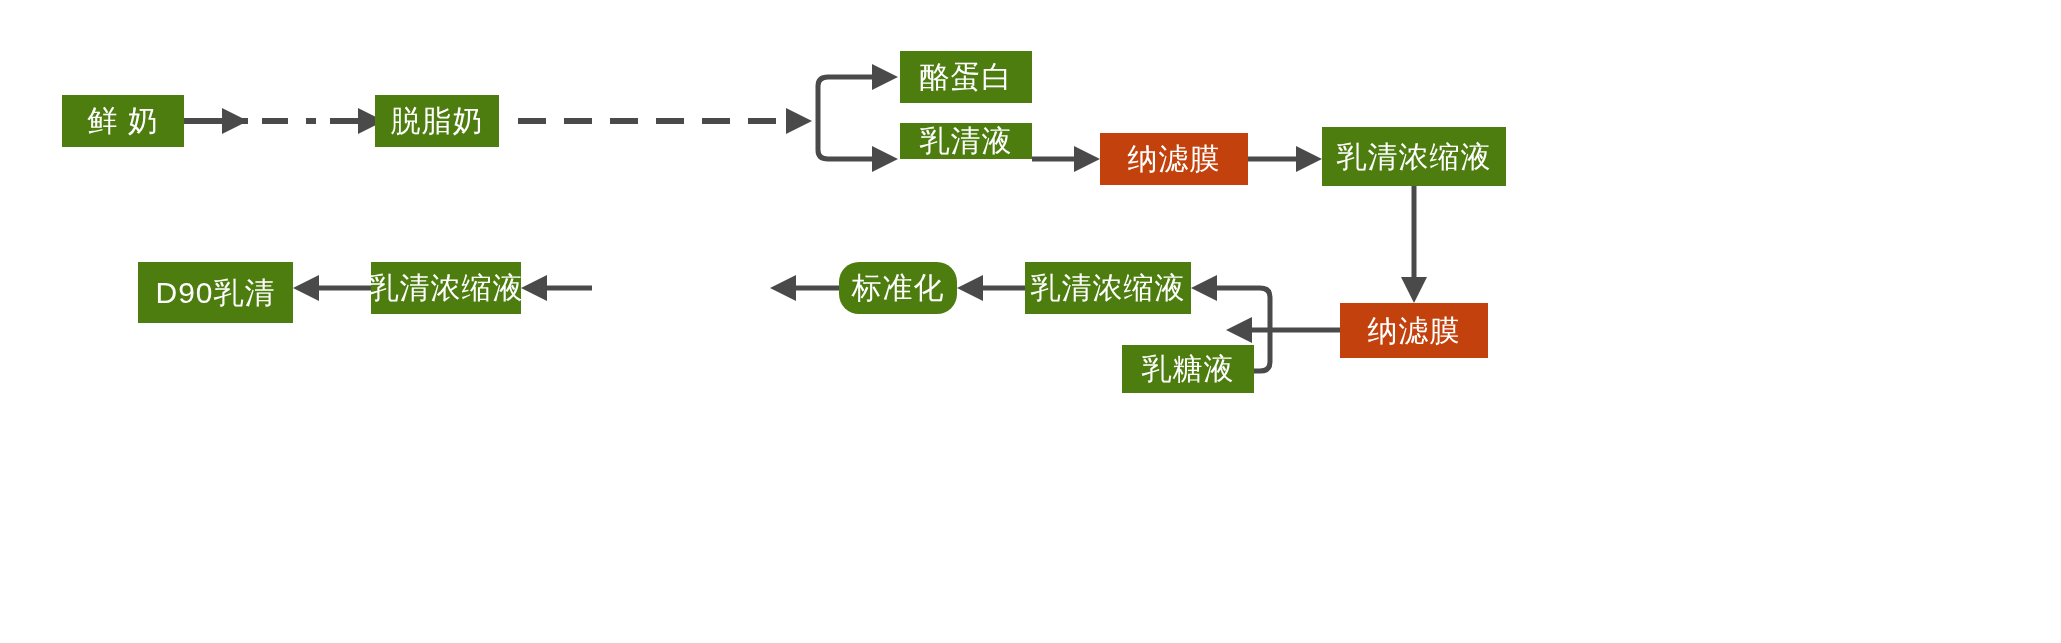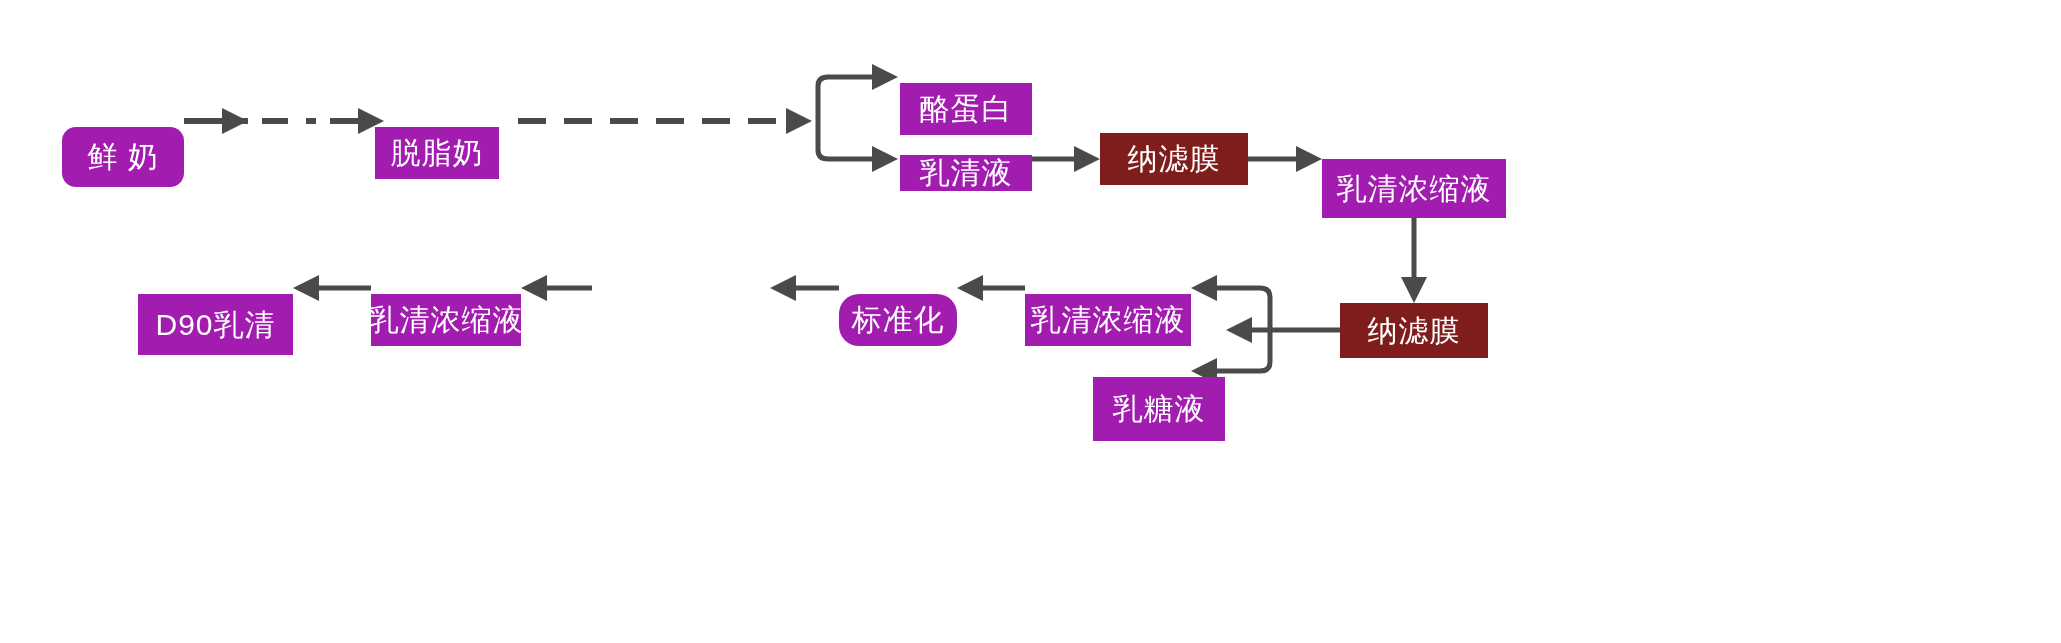--- a/index.html
+++ b/index.html
@@ -24,22 +24,22 @@
     display: flex;
     align-items: center;
     justify-content: center;
     color: #ffffff;
     font-size: 30px;
     line-height: 1;
     letter-spacing: 1px;
     white-space: nowrap;
     user-select: none;
   }
-  .node.light { background: #a21caf; margin-top: 32px; }
-  .node.dark  { background: #7f1d1d; }
+  .node.light { background: #4d7c0f; }
+  .node.dark  { background: #c2410c; }
   .svg-layer {
     position: absolute;
     left: 0;
     top: 0;
     width: 2061px;
     height: 643px;
     pointer-events: none;
   }
   .svg-layer .edge {
     fill: none;
@@ -124,37 +124,37 @@
       <line class="edge" x1="592" y1="288" x2="547" y2="288"></line>
       <polygon class="head" points="547,275 521,288 547,301"></polygon>
     </g>
 
     <g>
       <line class="edge" x1="371" y1="288" x2="319" y2="288"></line>
       <polygon class="head" points="319,275 293,288 319,301"></polygon>
     </g>
   </svg>
 
-  <div class="node light" style="left:62px; top:95px; width:122px; height:60px;border-radius:14px;">鲜 奶</div>
+  <div class="node light" style="left:62px; top:95px; width:122px; height:52px;">鲜 奶</div>
 
   <div class="node light" style="left:375px; top:95px; width:124px; height:52px;">脱脂奶</div>
 
   <div class="node light" style="left:900px; top:51px; width:132px; height:52px;">酪蛋白</div>
 
   <div class="node light" style="left:900px; top:123px; width:132px; height:36px;">乳清液</div>
 
   <div class="node dark" style="left:1100px; top:133px; width:148px; height:52px;">纳滤膜</div>
 
   <div class="node light" style="left:1322px; top:127px; width:184px; height:59px;">乳清浓缩液</div>
 
   <div class="node dark" style="left:1340px; top:303px; width:148px; height:55px;">纳滤膜</div>
 
   <div class="node light" style="left:1025px; top:262px; width:166px; height:52px;">乳清浓缩液</div>
 
-  <div class="node light" style="left:1093px; top:345px; width:132px; height:64px;">乳糖液</div>
+  <div class="node light" style="left:1122px; top:345px; width:132px; height:48px;">乳糖液</div>
 
   <div class="node light" style="left:839px; top:262px; width:118px; height:52px;border-radius:20px;">标准化</div>
 
 
   <div class="node light" style="left:371px; top:262px; width:150px; height:52px;">乳清浓缩液</div>
 
   <div class="node light" style="left:138px; top:262px; width:155px; height:61px;">D90乳清</div>
 
 </div>
 

